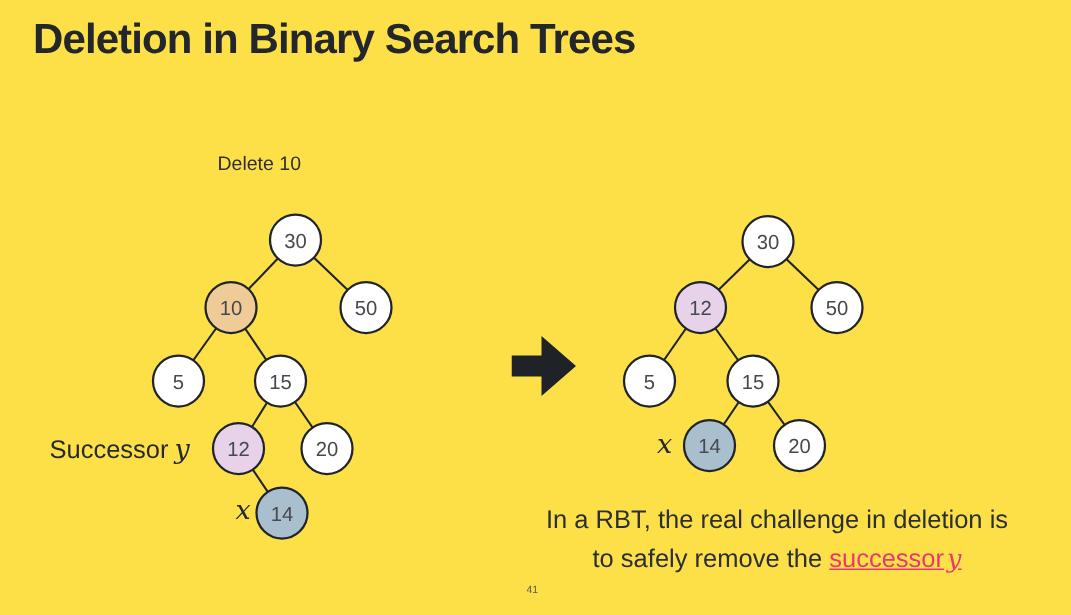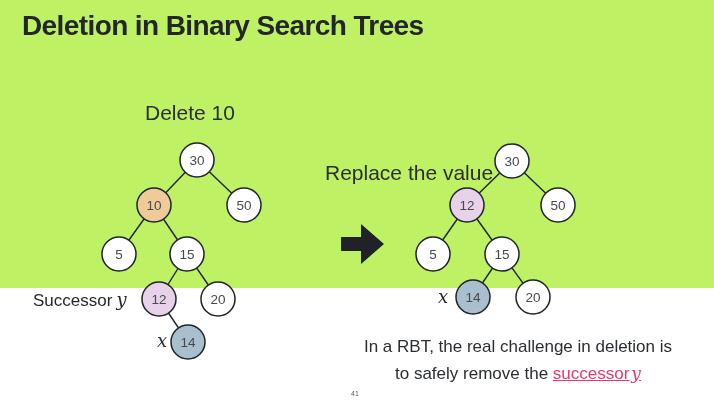--- a/index.html
+++ b/index.html
@@ -1,27 +1,27 @@
 <!DOCTYPE html>
 <html><head>
 <meta charset="utf-8">
 <style>
   html, body { margin: 0; padding: 0; }
   body { width: 714px; height: 410px; overflow: hidden; background: #ffffff; }
   .slide {
-    position: relative; width: 714px; height: 288px; background: #bef264;
+    position: relative; width: 714px; height: 410px; background: #fde047;
     font-family: "Liberation Sans", sans-serif;
   }
   .title {
     position: absolute; left: 22px; top: 10px;
     font-size: 28px; font-weight: bold; letter-spacing: -0.6px;
     color: #23262b; margin: 0;
   }
   .tree-canvas { position: absolute; left: 0; top: 0; width: 714px; height: 410px; }
-  .tree-label { position: absolute; font-size: 21px; color: #2b2e33; white-space: nowrap; }
+  .tree-label { position: absolute; font-size: 13px; color: #2b2e33; white-space: nowrap; }
   .label-delete { left: 145px; top: 101px; }
   .label-replace { left: 325px; top: 161px; }
   .annotation { position: absolute; font-size: 17px; color: #26292e; white-space: nowrap; }
   .annotation-successor { left: 33px; top: 289px; }
   .annotation-x-left { left: 157px; top: 330px; }
   .annotation-x-right { left: 438px; top: 286px; }
   .mathvar {
     font-family: "DejaVu Serif", serif; font-style: italic; font-size: 18px;
   }
   .annotation-successor .mathvar { margin-left: 4px; }
@@ -88,21 +88,20 @@
         <circle cx="502" cy="254" r="17" fill="#ffffff" stroke="#20242a" stroke-width="1.5"></circle>
         <text x="502" y="254.5" text-anchor="middle" dominant-baseline="central" font-family="&quot;Liberation Sans&quot;, sans-serif" font-size="13.5" fill="#46494e">15</text>
         <circle cx="473" cy="297" r="17" fill="#a9bfcd" stroke="#20242a" stroke-width="1.5"></circle>
         <text x="473" y="297.5" text-anchor="middle" dominant-baseline="central" font-family="&quot;Liberation Sans&quot;, sans-serif" font-size="13.5" fill="#46494e">14</text>
         <circle cx="533" cy="297" r="17" fill="#ffffff" stroke="#20242a" stroke-width="1.5"></circle>
         <text x="533" y="297.5" text-anchor="middle" dominant-baseline="central" font-family="&quot;Liberation Sans&quot;, sans-serif" font-size="13.5" fill="#46494e">20</text>
       </g>
     </svg>
 
   <div class="tree-label label-delete">Delete 10</div>
-  <div class="tree-label label-replace">Replace the value</div>
 
   <div class="annotation annotation-successor"><span>Successor</span><span class="mathvar">y</span></div>
 
   <div class="annotation annotation-x-left"><span class="mathvar">x</span></div>
 
   <div class="annotation annotation-x-right"><span class="mathvar">x</span></div>
 
   <svg class="arrow-svg" width="44" height="40" viewBox="0 0 44 40" xmlns="http://www.w3.org/2000/svg">
     <polygon id="arrow-shape" points="0,13 20,13 20,0 43,20 20,40 20,27 0,27" fill="#1f2226"></polygon>
   </svg>

